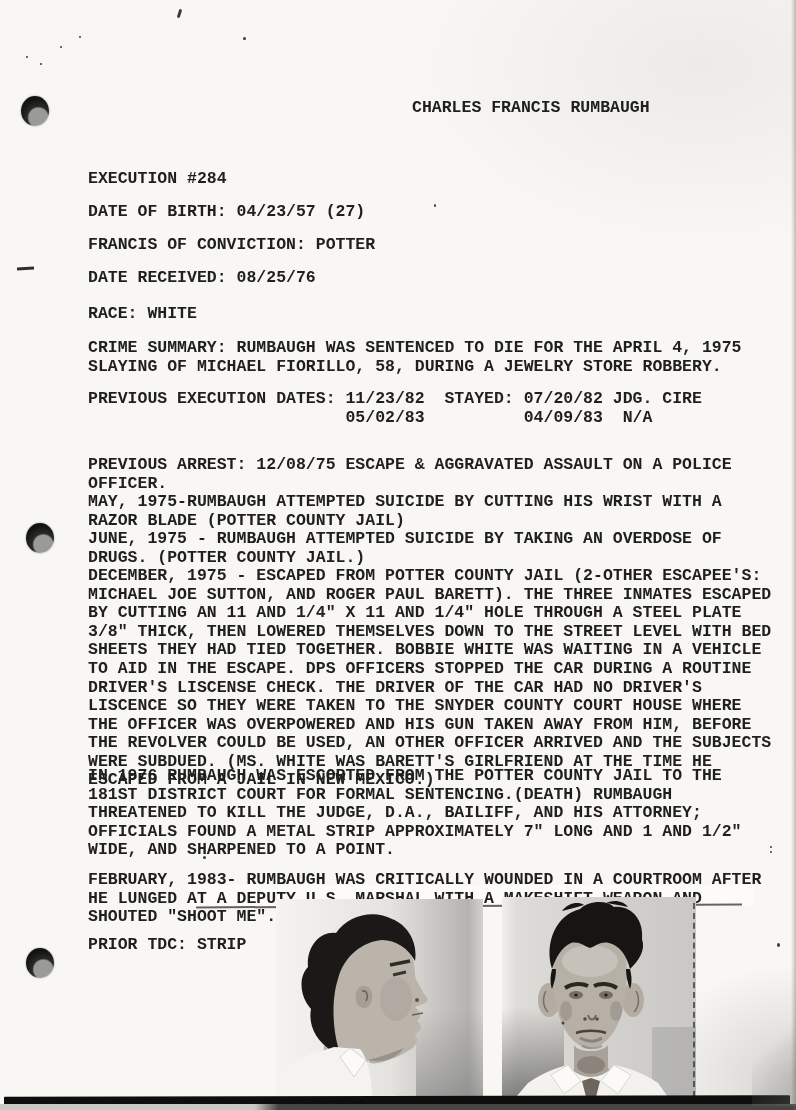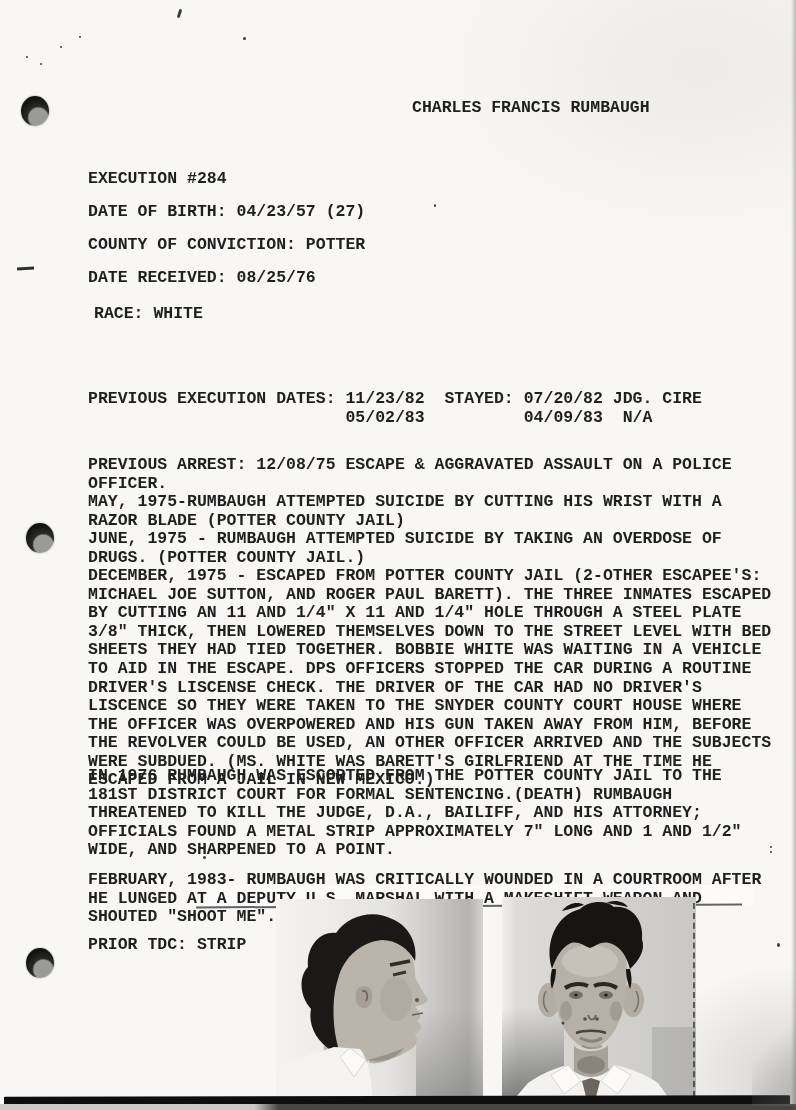--- a/index.html
+++ b/index.html
@@ -54,24 +54,26 @@
   <div class="speck" style="left:203px;top:856px;width:3px;height:3px;"></div>
   <div class="speck" style="left:770px;top:846px;width:2px;height:2px;"></div>
   <div class="speck" style="left:770px;top:851px;width:2px;height:2px;"></div>
   <div class="speck" style="left:287px;top:908px;width:4px;height:4px;"></div>
   <div class="speck" style="left:777px;top:943px;width:3px;height:4px;"></div>
   <div class="margindash"></div>
 
   <div class="ln" style="left:412px;top:99px;">CHARLES FRANCIS RUMBAUGH</div>
   <div class="ln" style="top:170px;">EXECUTION #284</div>
   <div class="ln" style="top:203px;">DATE OF BIRTH: 04/23/57 (27)</div>
-  <div class="ln" style="top:236px;">COUNTY OF CONVICTION: POTTER</div>
+  <div class="ln" style="top:236px;">FRANCIS OF CONVICTION: POTTER</div>
   <div class="ln" style="top:269px;">DATE RECEIVED: 08/25/76</div>
-  <div class="ln" style="top:305px;margin-left:6px;">RACE: WHITE</div>
-
+  <div class="ln" style="top:305px;">RACE: WHITE</div>
+
+  <pre class="blk" style="top:339px;">CRIME SUMMARY: RUMBAUGH WAS SENTENCED TO DIE FOR THE APRIL 4, 1975
+SLAYING OF MICHAEL FIORILLO, 58, DURING A JEWELRY STORE ROBBERY.</pre>
   <pre class="blk" style="top:390px;">PREVIOUS EXECUTION DATES: 11/23/82  STAYED: 07/20/82 JDG. CIRE
                           05/02/83          04/09/83  N/A</pre>
   <pre class="blk" style="top:456px;">PREVIOUS ARREST: 12/08/75 ESCAPE &amp; AGGRAVATED ASSAULT ON A POLICE
 OFFICER.
 MAY, 1975-RUMBAUGH ATTEMPTED SUICIDE BY CUTTING HIS WRIST WITH A
 RAZOR BLADE (POTTER COUNTY JAIL)
 JUNE, 1975 - RUMBAUGH ATTEMPTED SUICIDE BY TAKING AN OVERDOSE OF
 DRUGS. (POTTER COUNTY JAIL.)
 DECEMBER, 1975 - ESCAPED FROM POTTER COUNTY JAIL (2-OTHER ESCAPEE'S:
 MICHAEL JOE SUTTON, AND ROGER PAUL BARETT). THE THREE INMATES ESCAPED

